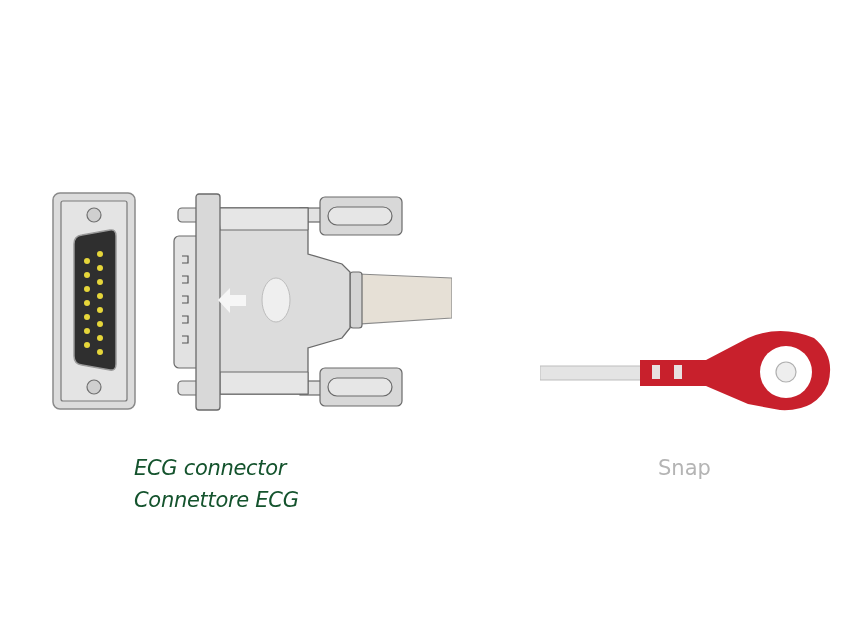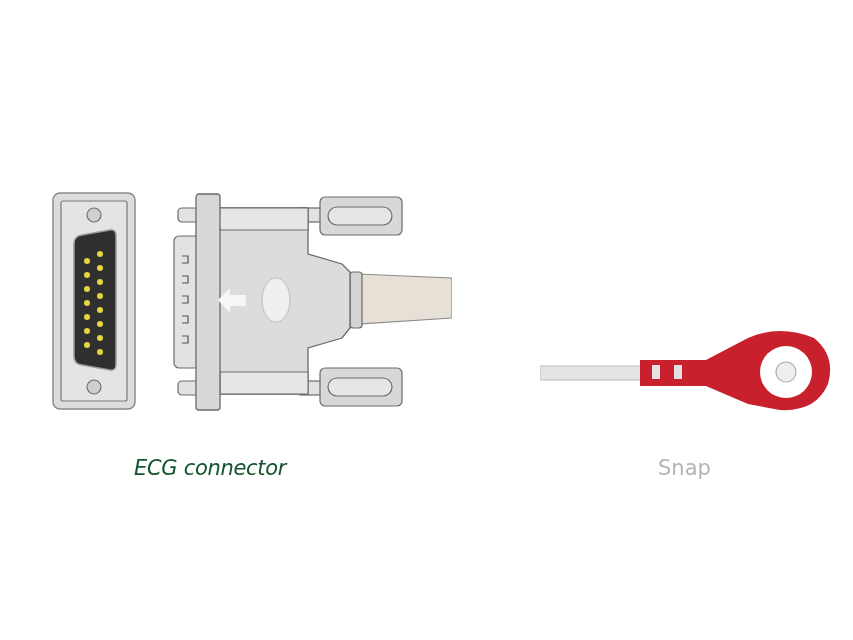--- a/index.html
+++ b/index.html
@@ -79,14 +79,15 @@
   <rect x="0" y="36" width="104" height="14" fill="#e4e4e4" stroke="#bdbdbd" stroke-width="1"></rect>
   <path d="M100 30 L166 30 L208 8 Q240 -6 274 8 Q296 26 288 54 Q276 82 240 80 L208 74 L166 56 L100 56 Z" fill="#c8202c"></path>
   <rect x="112" y="35" width="8" height="14" fill="#e8e0e0"></rect>
   <rect x="134" y="35" width="8" height="14" fill="#e8e0e0"></rect>
   <circle cx="246" cy="42" r="26" fill="#ffffff"></circle>
   <circle cx="246" cy="42" r="10" fill="#eeeeee" stroke="#b0b0b0" stroke-width="1.2"></circle>
 </svg>
 
 <div class="caption" style="left:134px;top:452px;">
   <div>ECG connector</div>
+  <div>Connettore ECG</div>
 </div>
 <div class="snap-label" style="left:650px;top:452px;margin-left:8px;">Snap</div>
 
 </body></html>

